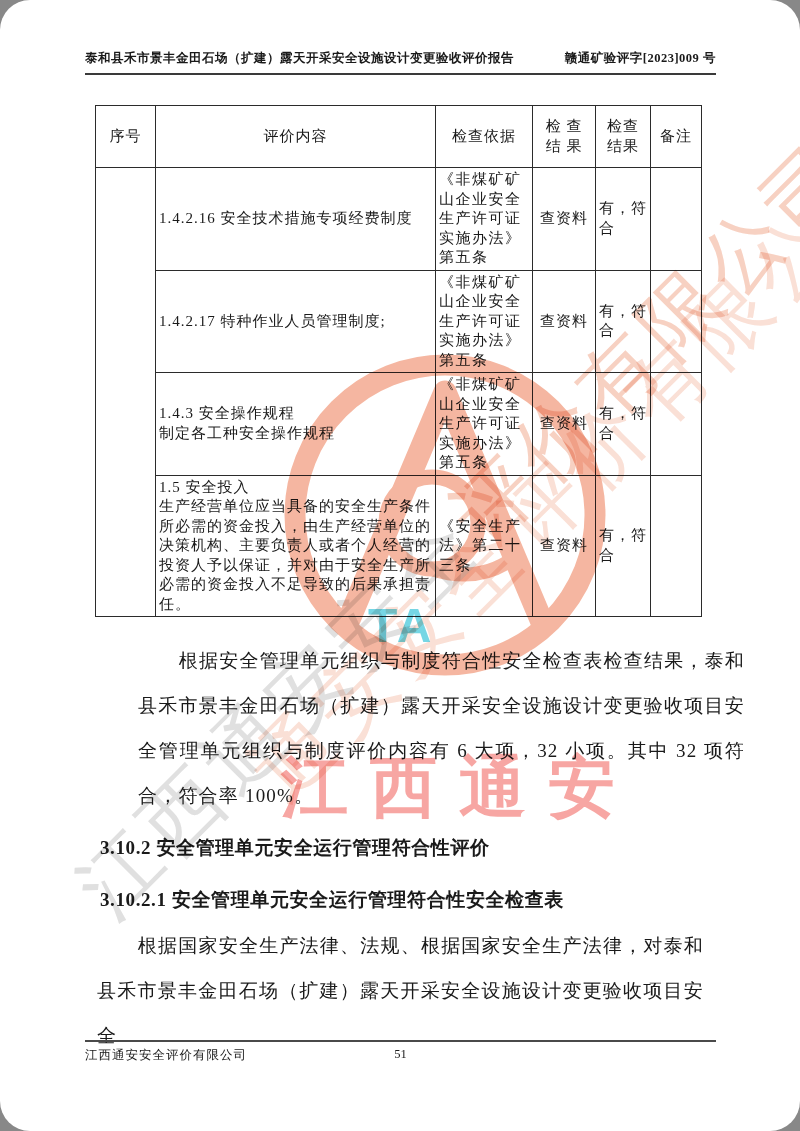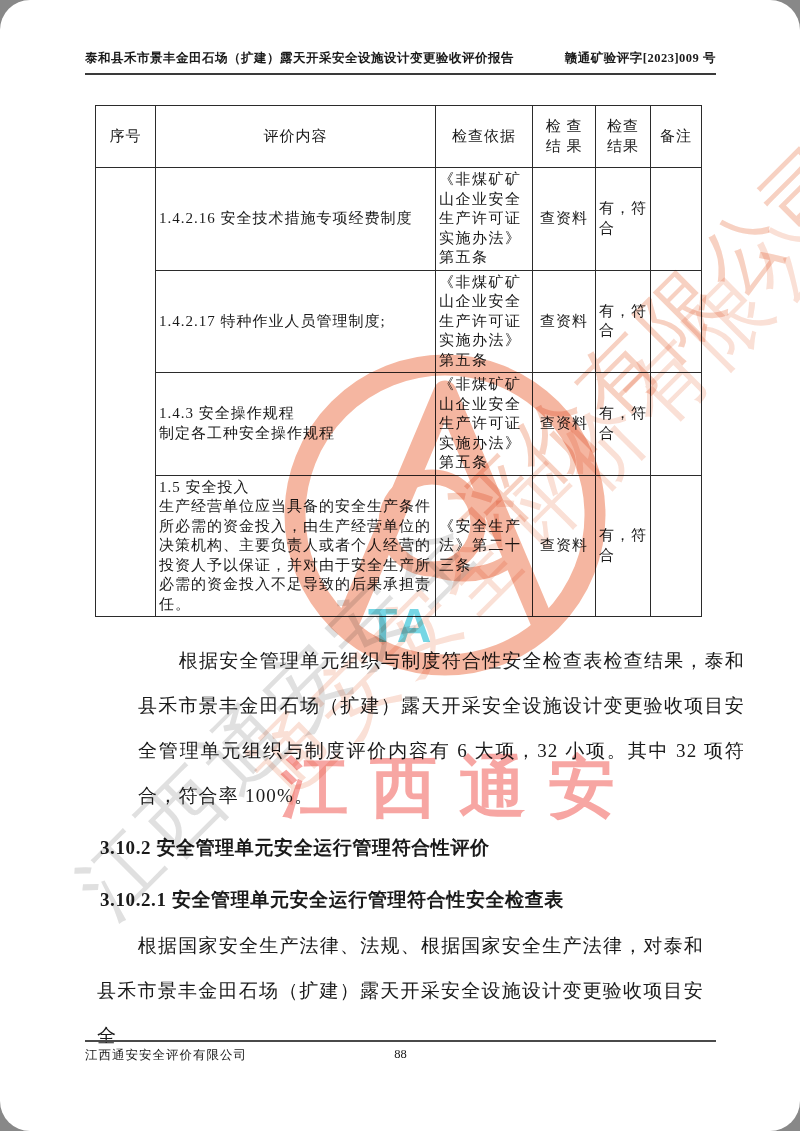--- a/index.html
+++ b/index.html
@@ -156,21 +156,21 @@
     </tbody>
   </table>
 
   <div class="para" style="top:638px;margin-left:41px;">根据安全管理单元组织与制度符合性安全检查表检查结果，泰和县禾市景丰金田石场（扩建）露天开采安全设施设计变更验收项目安全管理单元组织与制度评价内容有 6 大项，32 小项。其中 32 项符合，符合率 100%。</div>
   <div class="h-block" style="top:835px;">3.10.2 安全管理单元安全运行管理符合性评价</div>
   <div class="h-block" style="top:887px;">3.10.2.1 安全管理单元安全运行管理符合性安全检查表</div>
   <div class="para" style="top:923px;">根据国家安全生产法律、法规、根据国家安全生产法律，对泰和县禾市景丰金田石场（扩建）露天开采安全设施设计变更验收项目安全</div>
 
   <div class="doc-footer">
     <span>江西通安安全评价有限公司</span>
-    <span class="page-num">88</span>
+    <span class="page-num">51</span>
   </div>
 
   <div class="watermarks">
     <div class="wm wm-diag-gray"><span>江西通安安全</span><span style="color:#f3b49c">评价有限公司</span></div>
     <div class="wm wm-diag-salmon">通安安全评价有限公司</div>
     <svg class="wm wm-logo" viewBox="0 0 330 330">
       <g fill="none" stroke="#f2a286">
         <circle cx="165" cy="165" r="150" stroke-width="21"></circle>
         <path d="M 68 272 L 165 42 L 262 272" stroke-width="23" stroke-linejoin="round"></path>
         <circle cx="152" cy="173" r="46" stroke-width="15"></circle>

